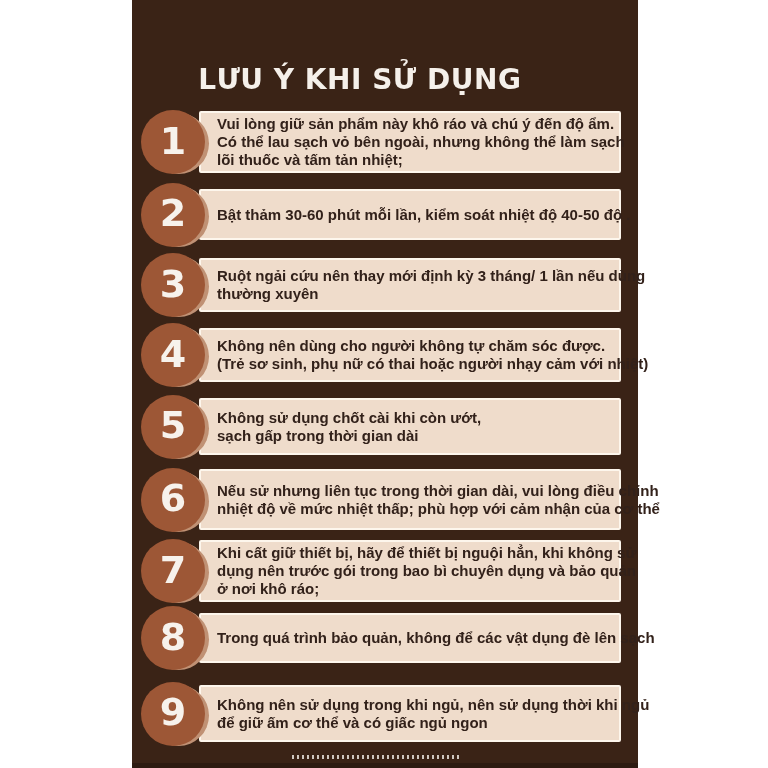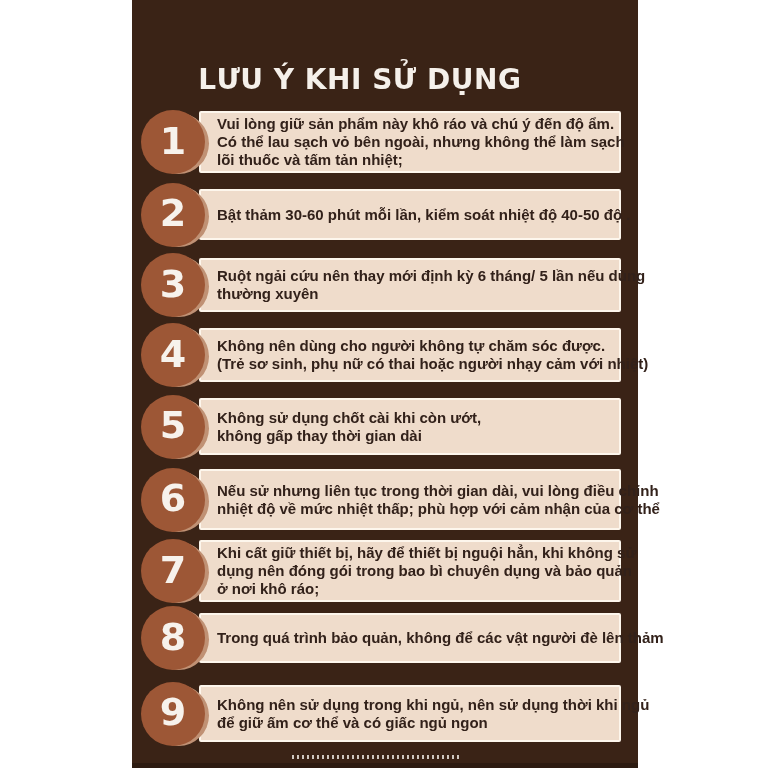--- a/index.html
+++ b/index.html
@@ -162,21 +162,21 @@
         <div class="badge">
           <div class="badge-back"></div>
           <div class="badge-front">
             <span class="num">2</span>
           </div>
         </div>
       </div>
 
       <div class="item" style="top:258px;height:54px">
         <div class="box">
-          <div class="box-text">Ruột ngải cứu nên thay mới định kỳ 6 tháng/ 5 lần nếu dùng
+          <div class="box-text">Ruột ngải cứu nên thay mới định kỳ 3 tháng/ 1 lần nếu dùng
 thường xuyên</div>
         </div>
         <div class="badge">
           <div class="badge-back"></div>
           <div class="badge-front">
             <span class="num">3</span>
           </div>
         </div>
       </div>
 
@@ -189,21 +189,21 @@
           <div class="badge-back"></div>
           <div class="badge-front">
             <span class="num">4</span>
           </div>
         </div>
       </div>
 
       <div class="item" style="top:398px;height:57px">
         <div class="box">
           <div class="box-text">Không sử dụng chốt cài khi còn ướt,
-không gấp thay thời gian dài</div>
+sạch gấp trong thời gian dài</div>
         </div>
         <div class="badge">
           <div class="badge-back"></div>
           <div class="badge-front">
             <span class="num">5</span>
           </div>
         </div>
       </div>
 
       <div class="item" style="top:469px;height:61px">
@@ -215,34 +215,34 @@
           <div class="badge-back"></div>
           <div class="badge-front">
             <span class="num">6</span>
           </div>
         </div>
       </div>
 
       <div class="item" style="top:540px;height:62px">
         <div class="box">
           <div class="box-text">Khi cất giữ thiết bị, hãy để thiết bị nguội hẳn, khi không sử
-dụng nên đóng gói trong bao bì chuyên dụng và bảo quản
+dụng nên trước gói trong bao bì chuyên dụng và bảo quản
 ở nơi khô ráo;</div>
         </div>
         <div class="badge">
           <div class="badge-back"></div>
           <div class="badge-front">
             <span class="num">7</span>
           </div>
         </div>
       </div>
 
       <div class="item" style="top:613px;height:50px">
         <div class="box">
-          <div class="box-text">Trong quá trình bảo quản, không để các vật người đè lên thảm</div>
+          <div class="box-text">Trong quá trình bảo quản, không để các vật dụng đè lên sạch</div>
         </div>
         <div class="badge">
           <div class="badge-back"></div>
           <div class="badge-front">
             <span class="num">8</span>
           </div>
         </div>
       </div>
 
       <div class="item" style="top:685px;height:57px">

